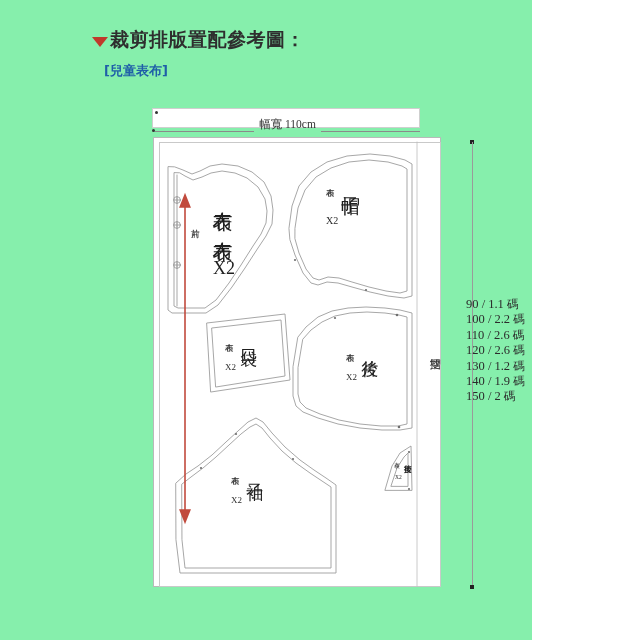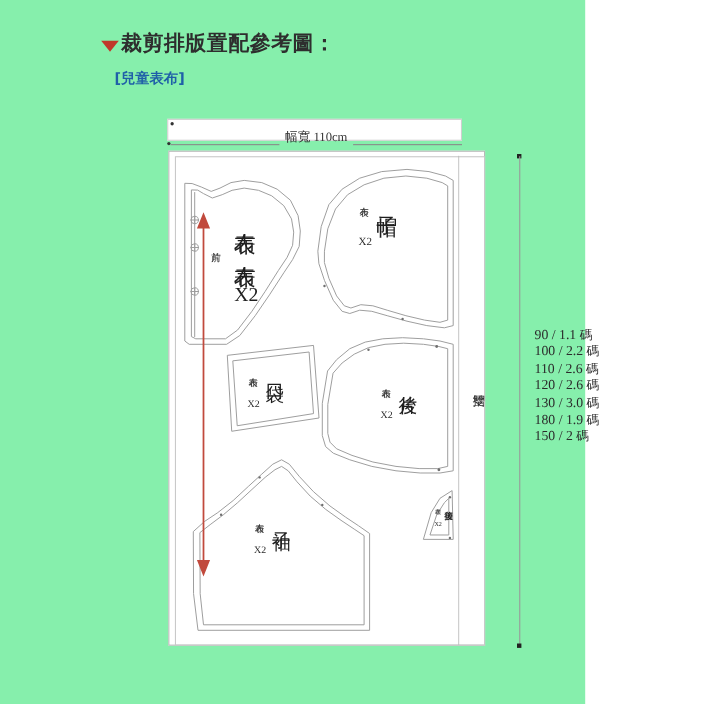--- a/index.html
+++ b/index.html
@@ -205,21 +205,21 @@
   .size-list {
     position: absolute;
     left: 466px;
     top: 297px;
     font-size: 12.5px;
     line-height: 15.4px;
     color: #2b2b2b;
     white-space: nowrap;
     font-family: "Liberation Serif", "DejaVu Serif", serif;
   }
-  .size-list div { white-space: nowrap; margin-left: 20px; }
+  .size-list div { white-space: nowrap; }
   .size-list .cjk {
     font-family: "DejaVu Sans", "Liberation Sans", sans-serif;
     font-size: 11.5px;
   }
 
   
   .vline {
     position: absolute;
     left: 472px;
     top: 142px;
@@ -507,18 +507,18 @@
 
   <div class="vdot" style="top:140px;"></div>
   <div class="vline"></div>
   <div class="vdot" style="top:585px;"></div>
 
   <div class="size-list">
     <div><span>90 / 1.1</span> <span class="cjk">碼</span></div>
     <div><span>100 / 2.2</span> <span class="cjk">碼</span></div>
     <div><span>110 / 2.6</span> <span class="cjk">碼</span></div>
     <div><span>120 / 2.6</span> <span class="cjk">碼</span></div>
-    <div><span>130 / 3.0</span> <span class="cjk">碼</span></div>
-    <div><span>180 / 1.9</span> <span class="cjk">碼</span></div>
+    <div><span>130 / 1.2</span> <span class="cjk">碼</span></div>
+    <div><span>140 / 1.9</span> <span class="cjk">碼</span></div>
     <div><span>150 / 2</span> <span class="cjk">碼</span></div>
   </div>
 
 </div>
 
 </body></html>

